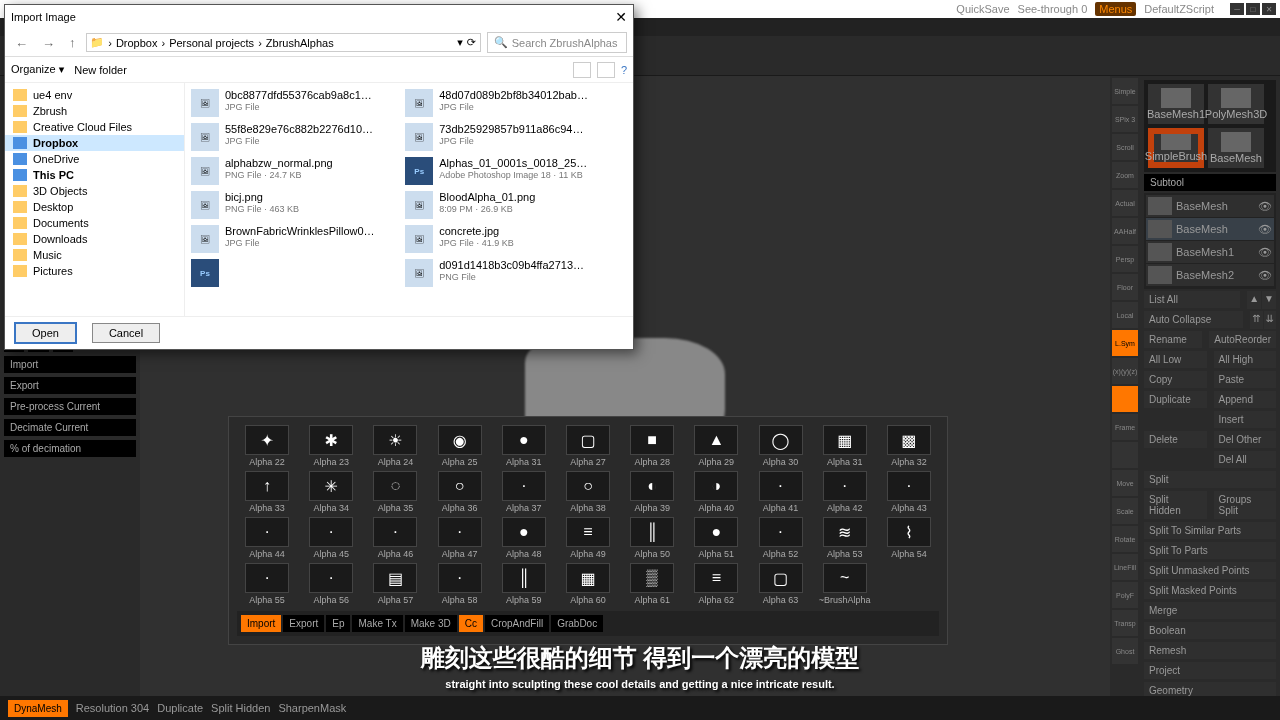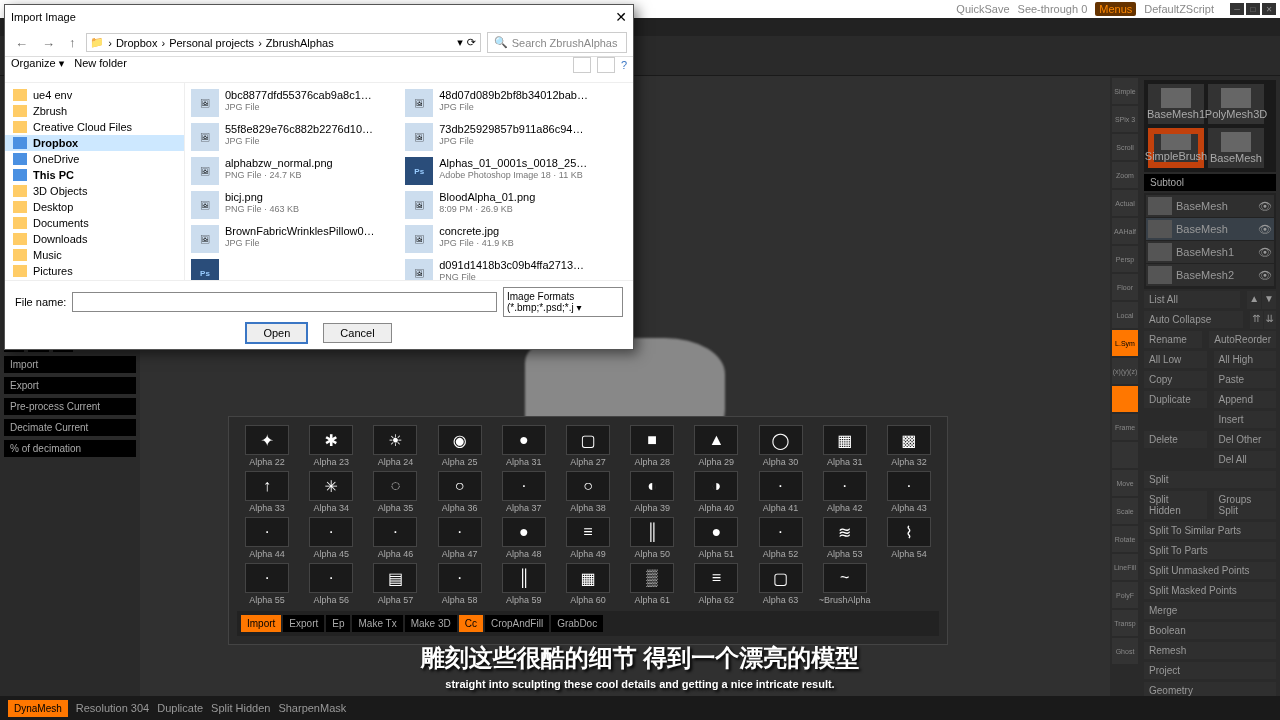--- a/index.html
+++ b/index.html
@@ -57,42 +57,42 @@
 .subtitle .cn{font-size:24px;margin-bottom:4px}
 
 .filedialog{position:absolute;left:4px;top:4px;width:630px;height:346px;background:#fff;border:1px solid #555;box-shadow:4px 4px 12px rgba(0,0,0,.5);display:flex;flex-direction:column;color:#000}
 .fdtitle{height:24px;display:flex;align-items:center;padding:0 6px;font-size:11px}
 .fdtitle .x{margin-left:auto;font-size:14px;cursor:pointer}
 .fdnav{height:28px;display:flex;align-items:center;padding:0 6px;gap:6px;border-bottom:1px solid #ddd}
 .fdnav .arrow{font-size:13px;color:#666;padding:2px 4px}
 .fdnav .path{flex:1;display:flex;align-items:center;gap:4px;border:1px solid #ccc;padding:2px 4px;background:#fff}
 .fdnav .path span{font-size:11px}
 .fdnav .search{width:140px;border:1px solid #ccc;padding:3px 6px;color:#888;display:flex;align-items:center;gap:4px}
-.fdtool{height:26px;display:flex;align-items:flex-start;padding:0 6px;gap:10px;border-bottom:1px solid #eee}
+.fdtool{height:26px;display:flex;align-items:center;padding:0 6px;gap:10px;border-bottom:1px solid #eee}
 .fdtool .r{margin-left:auto;display:flex;gap:6px;align-items:center}
 .fdtool .vb{width:18px;height:16px;border:1px solid #ccc}
 .fdbody{flex:1;display:flex;overflow:hidden}
 .fdtree{width:180px;border-right:1px solid #eee;padding:4px 0;overflow:auto}
 .fdtree .ti{padding:2px 8px;display:flex;align-items:center;gap:6px;font-size:11px}
 .fdtree .ti.sel{background:#cde8ff}
 .fdtree .fico{width:14px;height:12px;background:#fc6;display:inline-block}
 .fdtree .bico{width:14px;height:12px;background:#4a90e2;display:inline-block}
 .fdfiles{flex:1;overflow:auto;padding:4px;position:relative}
 .fdfiles .col{width:48%;display:inline-block;vertical-align:top}
 .fitem{display:flex;gap:6px;padding:2px;margin-bottom:2px}
 .fitem .fthumb{width:28px;height:28px;background:#cde;display:flex;align-items:center;justify-content:center;font-size:8px;flex-shrink:0}
 .fitem .fthumb.ps{background:#2a4d7a;color:#9cf;font-weight:bold}
 .fitem .finfo{font-size:10px;line-height:1.2;overflow:hidden}
 .fitem .fname{white-space:nowrap;overflow:hidden;text-overflow:ellipsis;max-width:150px}
 .fitem .ftype{color:#777;font-size:9px}
 .fdfoot{padding:6px 10px;display:flex;flex-direction:column;gap:6px;border-top:1px solid #eee}
 .fdfoot .row{display:flex;align-items:center;gap:6px}
 .fdfoot .fname-in{flex:1;border:1px solid #888;padding:3px}
 .fdfoot .filter{width:120px;border:1px solid #888;padding:3px;font-size:10px}
-.fdfoot .btns{display:flex;gap:16px;justify-content:center}
+.fdfoot .btns{display:flex;gap:16px;justify-content:flex-start}
 .fdfoot .dbtn{border:1px solid #888;padding:3px 16px;background:#eee;font-size:11px}
 .fdfoot .dbtn.primary{border:1px solid #3a76c4;box-shadow:0 0 0 1px #3a76c4}
 </style>
 </head>
 <body>
 
 <div class="zbrush">
   <div class="titlebar">
     <span>unt▶2</span>
     <div class="right">
@@ -646,23 +646,18 @@
           </div><div class="fitem">
             <div class="fthumb">🖼</div>
             <div class="finfo">
               <div class="fname">d091d1418b3c09b4ffa27135d36c71 a3.png</div>
               <div class="ftype">PNG File</div>
             </div>
           </div></div>
     </div>
   </div>
   <div class="fdfoot">
-    <div class="row">
-      <span>File name:</span>
-      <input class="fname-in" style="">
-      <div class="filter">Image Formats (*.bmp;*.psd;*.j ▾</div>
-    </div>
     <div class="btns">
       <button class="dbtn primary">Open</button>
       <button class="dbtn">Cancel</button>
     </div>
   </div>
 </div>
 
 </body></html>

